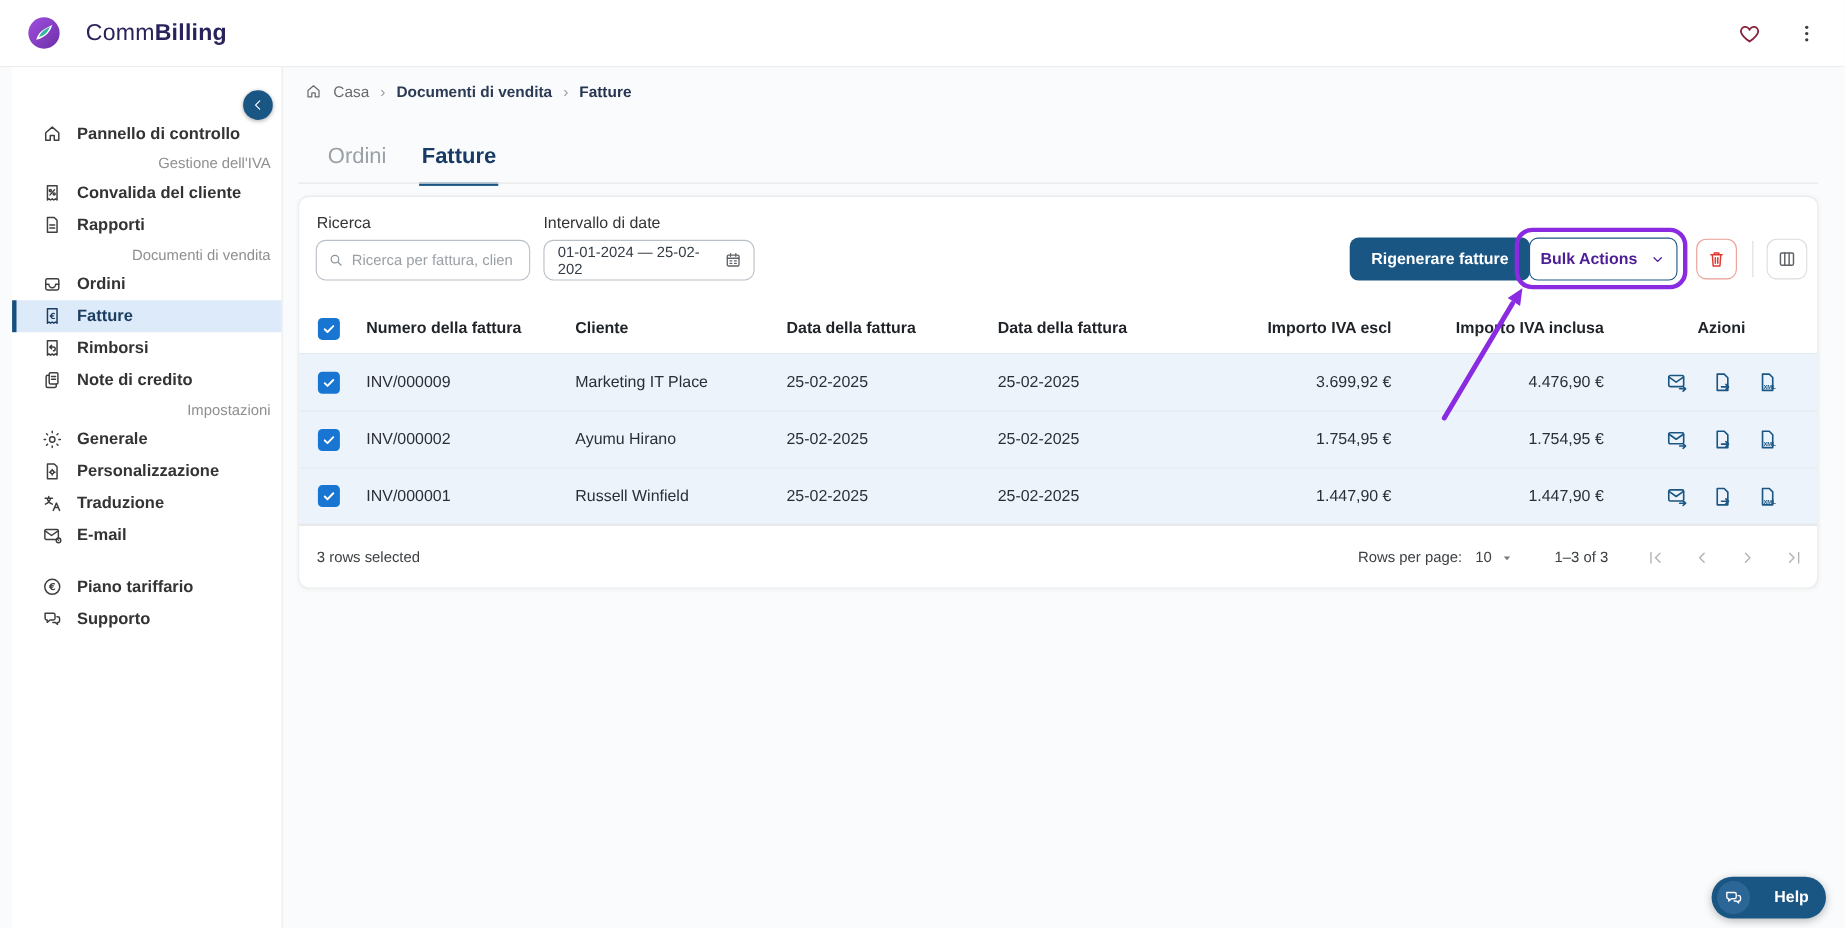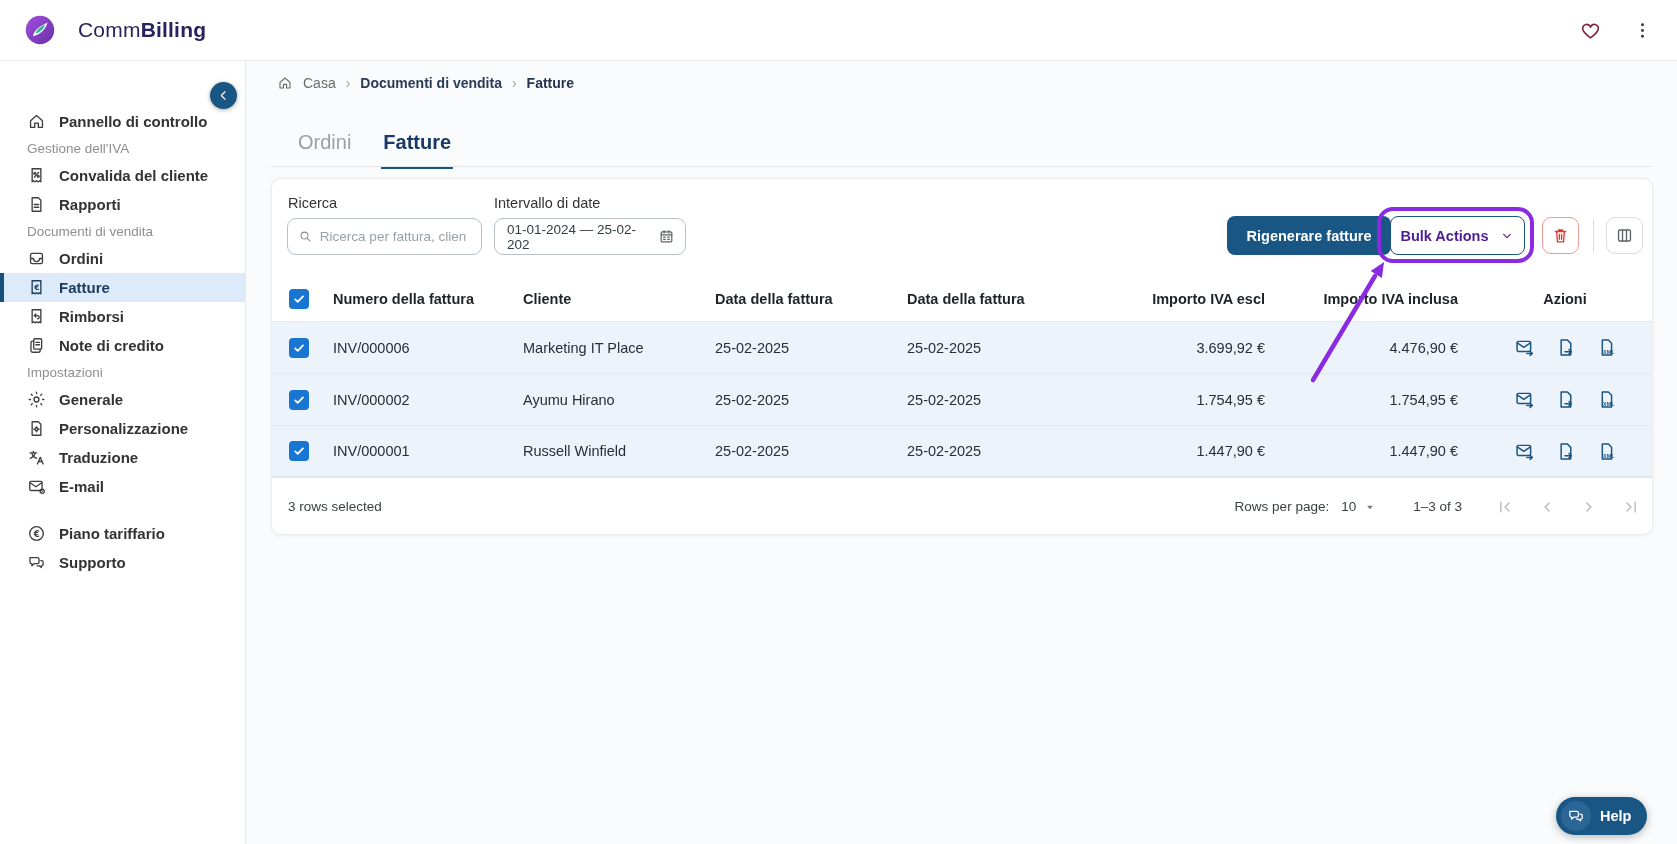--- a/index.html
+++ b/index.html
@@ -16,22 +16,22 @@
   .topbar { position:absolute; left:0; top:0; width:1677px; height:61px; background:#fff;
     border-bottom:1px solid #ededed; display:flex; align-items:center; padding:0 24px; z-index:10; }
   .logo { display:flex; align-items:center; gap:22px; cursor:pointer; }
   .brand { font-size:21px; color:#29235c; letter-spacing:.2px; }
   .brand b { font-weight:700; }
   .topbar-right { margin-left:auto; display:flex; align-items:center; gap:30px; }
   .heart { color:#87233a; cursor:pointer; }
   .kebab { color:#3c3c3c; cursor:pointer; }
 
   
-  .sidebar { position:absolute; left:0; top:61px; width:246px; bottom:0; background:#fff;
-    border-right:1px solid #e9e9e9; z-index:5; }
+  .sidebar { position:absolute; left:11px; top:61px; width:246px; bottom:0; background:#fff;
+    border-right:1px solid #e9e9e9; z-index:5;text-align:right; }
   .collapse-btn { position:absolute; top:21px; right:8px; width:27px; height:27px; border-radius:50%;
     background:#1a5684; color:#fff; border:none; display:flex; align-items:center; justify-content:center;
     box-shadow:0 1px 4px rgba(0,0,0,.35); cursor:pointer; padding:0; }
   .nav { padding-top:46px; }
   .nav-item { display:flex; align-items:center; gap:13px; height:29px; padding:0 10px 0 27px;
     font-size:15px; font-weight:600; color:#333; cursor:pointer; }
   .nav-item .ni { color:#3f3f3f; display:flex; flex:0 0 auto; }
   .nav-item.active { background:#dceaf9; border-left:4px solid #17507e; padding-left:23px; color:#1c3d60; }
   .nav-item.active .ni { color:#1c3d60; }
   .nav-section { margin-top:0; padding:5px 10px 5px 27px; color:#8f8f8f; font-size:13.5px; font-weight:400; }
@@ -104,21 +104,21 @@
   .pager { display:flex; align-items:center; gap:24px; color:#b3b3b3; }
   .pg { cursor:pointer; display:flex; }
 
   
   .hl-box { position:absolute; left:1377px; top:207px; width:157px; height:56px; border:4px solid #8a2be2;
     border-radius:16px; z-index:30; pointer-events:none; }
   .arrow-svg { position:absolute; left:1290px; top:255px; z-index:30; pointer-events:none; }
 
   
   .help-btn { position:absolute; left:1556px; top:797px; height:38px; padding:0 16px 0 5px; background:#1a5684;
-    border:none; border-radius:19px; display:flex; align-items:center; gap:9px; color:#fff; font-size:14.5px;
+    border:none; border-radius:19px; display:flex; align-items:center; gap:22px; color:#fff; font-size:14.5px;
     font-weight:700; font-family:inherit; z-index:30; box-shadow:0 2px 8px rgba(0,0,0,.28); cursor:pointer; }
   .help-circle { width:30px; height:30px; border-radius:50%; background:#2c6697; display:flex;
     align-items:center; justify-content:center; color:#fff; }
 </style>
 </head>
 <body>
 
 <svg width="0" height="0" style="position:absolute">
   <defs>
     <linearGradient id="lg-logo" x1="0" y1="0" x2="1" y2="1">
@@ -462,21 +462,21 @@
     </div>
 
     <div class="trow tgrid r0">
       <div class="cb-cell">
           <div class="checkbox">
             <svg width="14" height="14">
               <use href="#i-check"></use>
             </svg>
           </div>
         </div>
-      <div class="cell">INV/000006</div>
+      <div class="cell">INV/000009</div>
       <div class="cell">Marketing IT Place</div>
       <div class="cell">25-02-2025</div>
       <div class="cell">25-02-2025</div>
       <div class="cell cell-right">3.699,92 €</div>
       <div class="cell cell-right">4.476,90 €</div>
       <div class="actions-cell">
         <span class="act">
             <svg width="21" height="21">
               <use href="#i-mail-send"></use>
             </svg>

